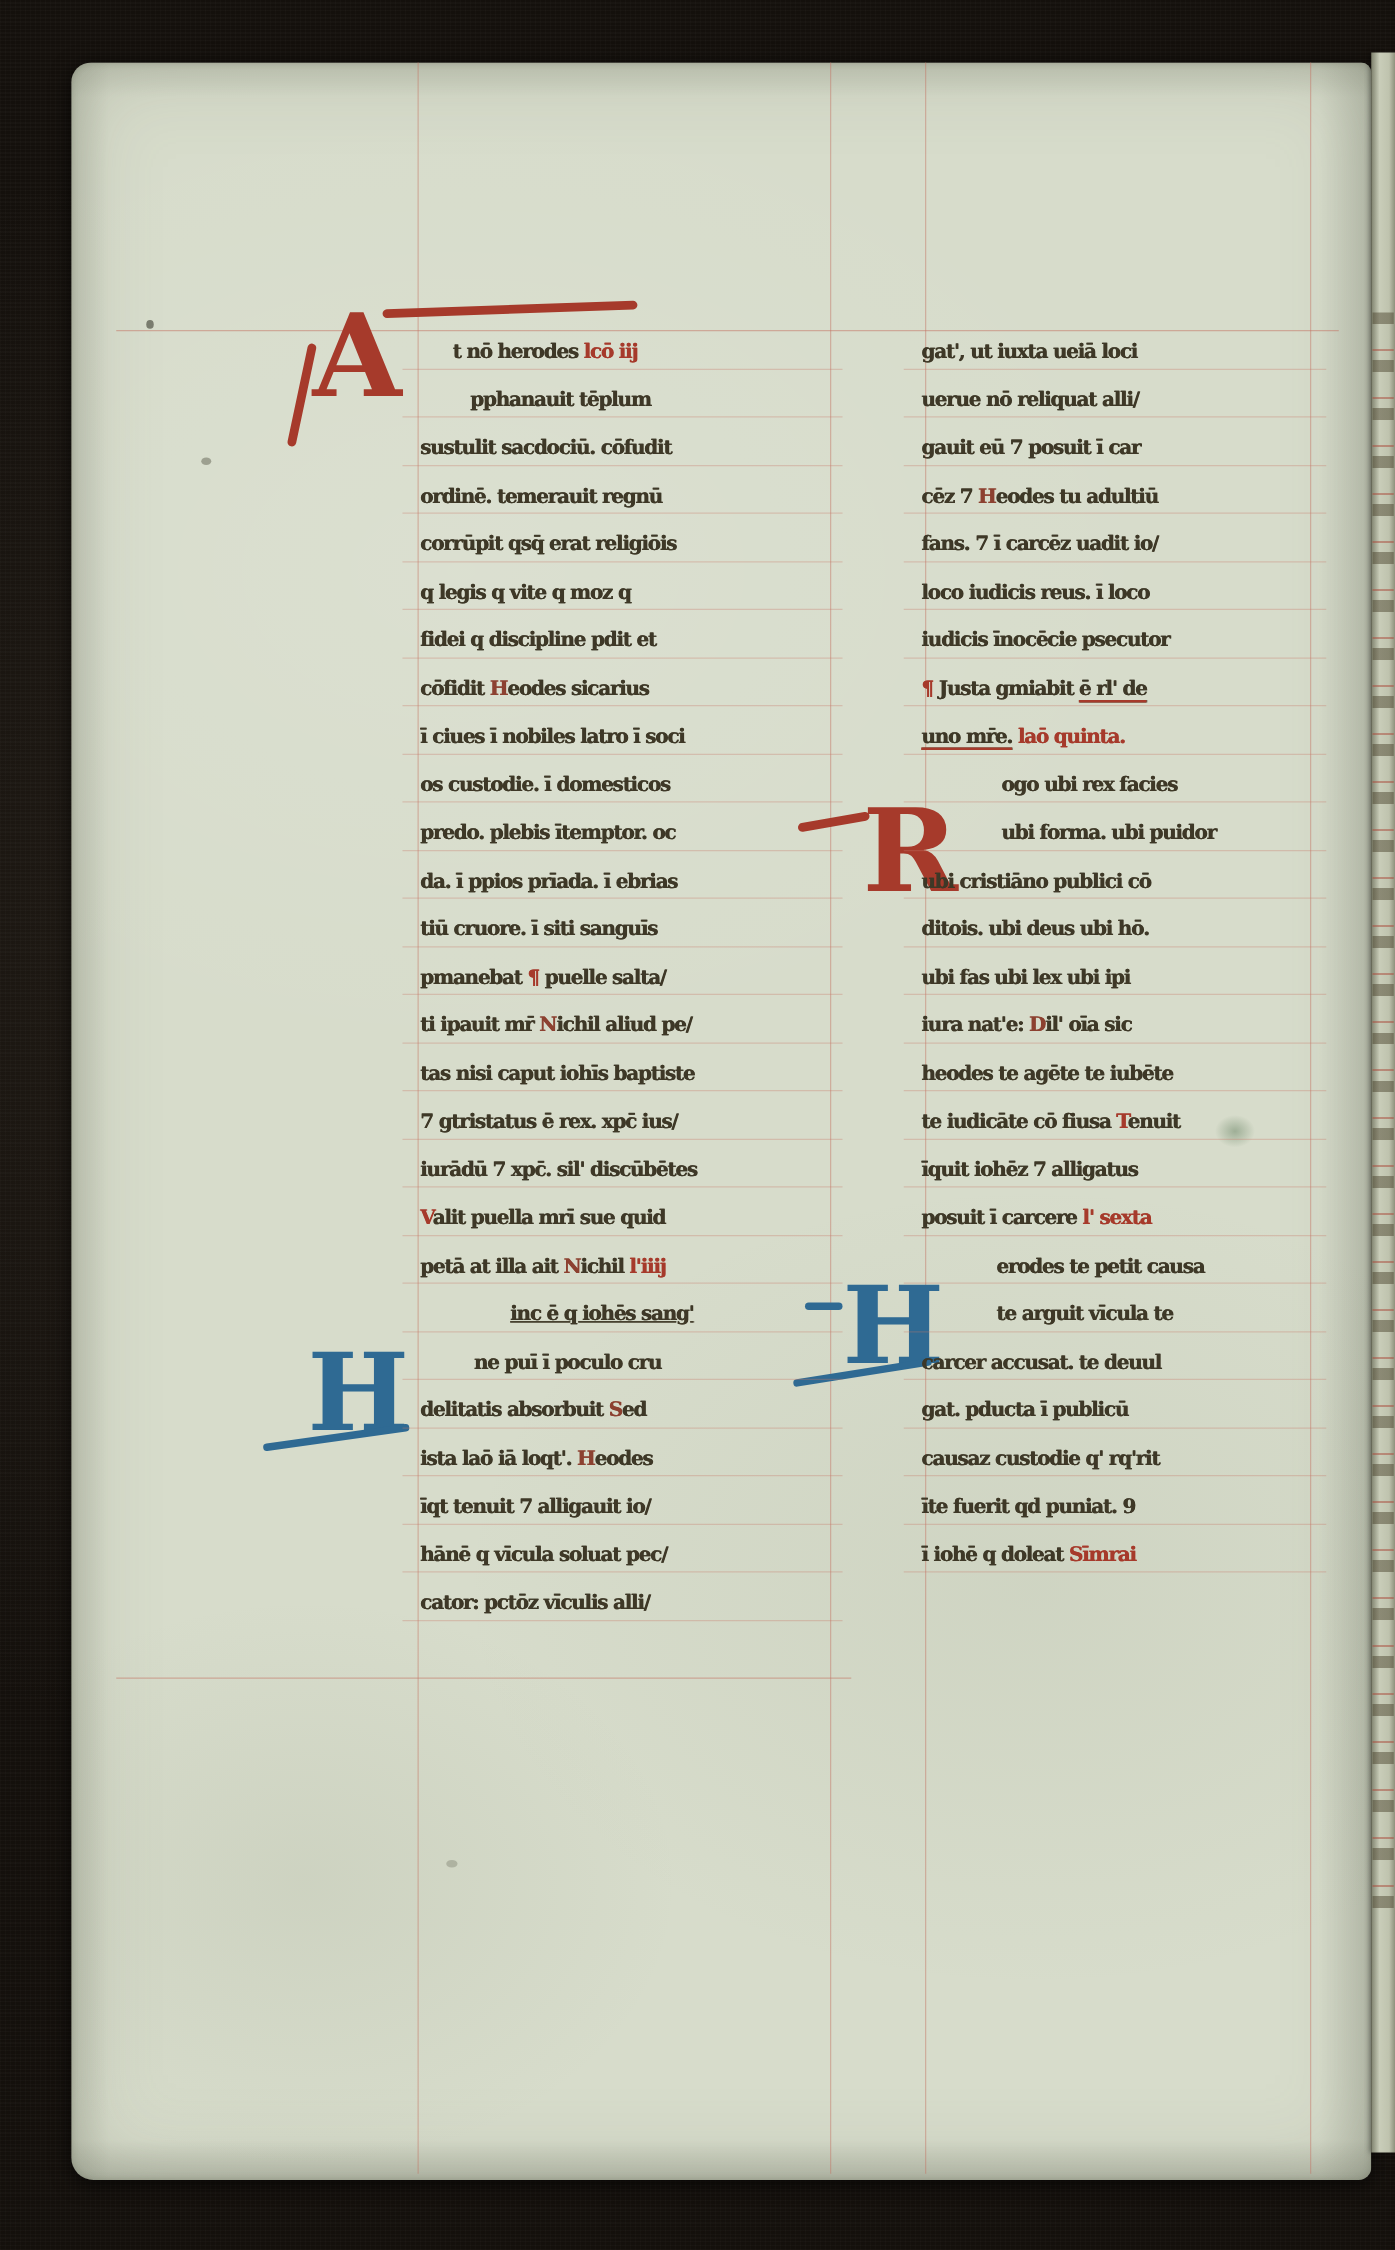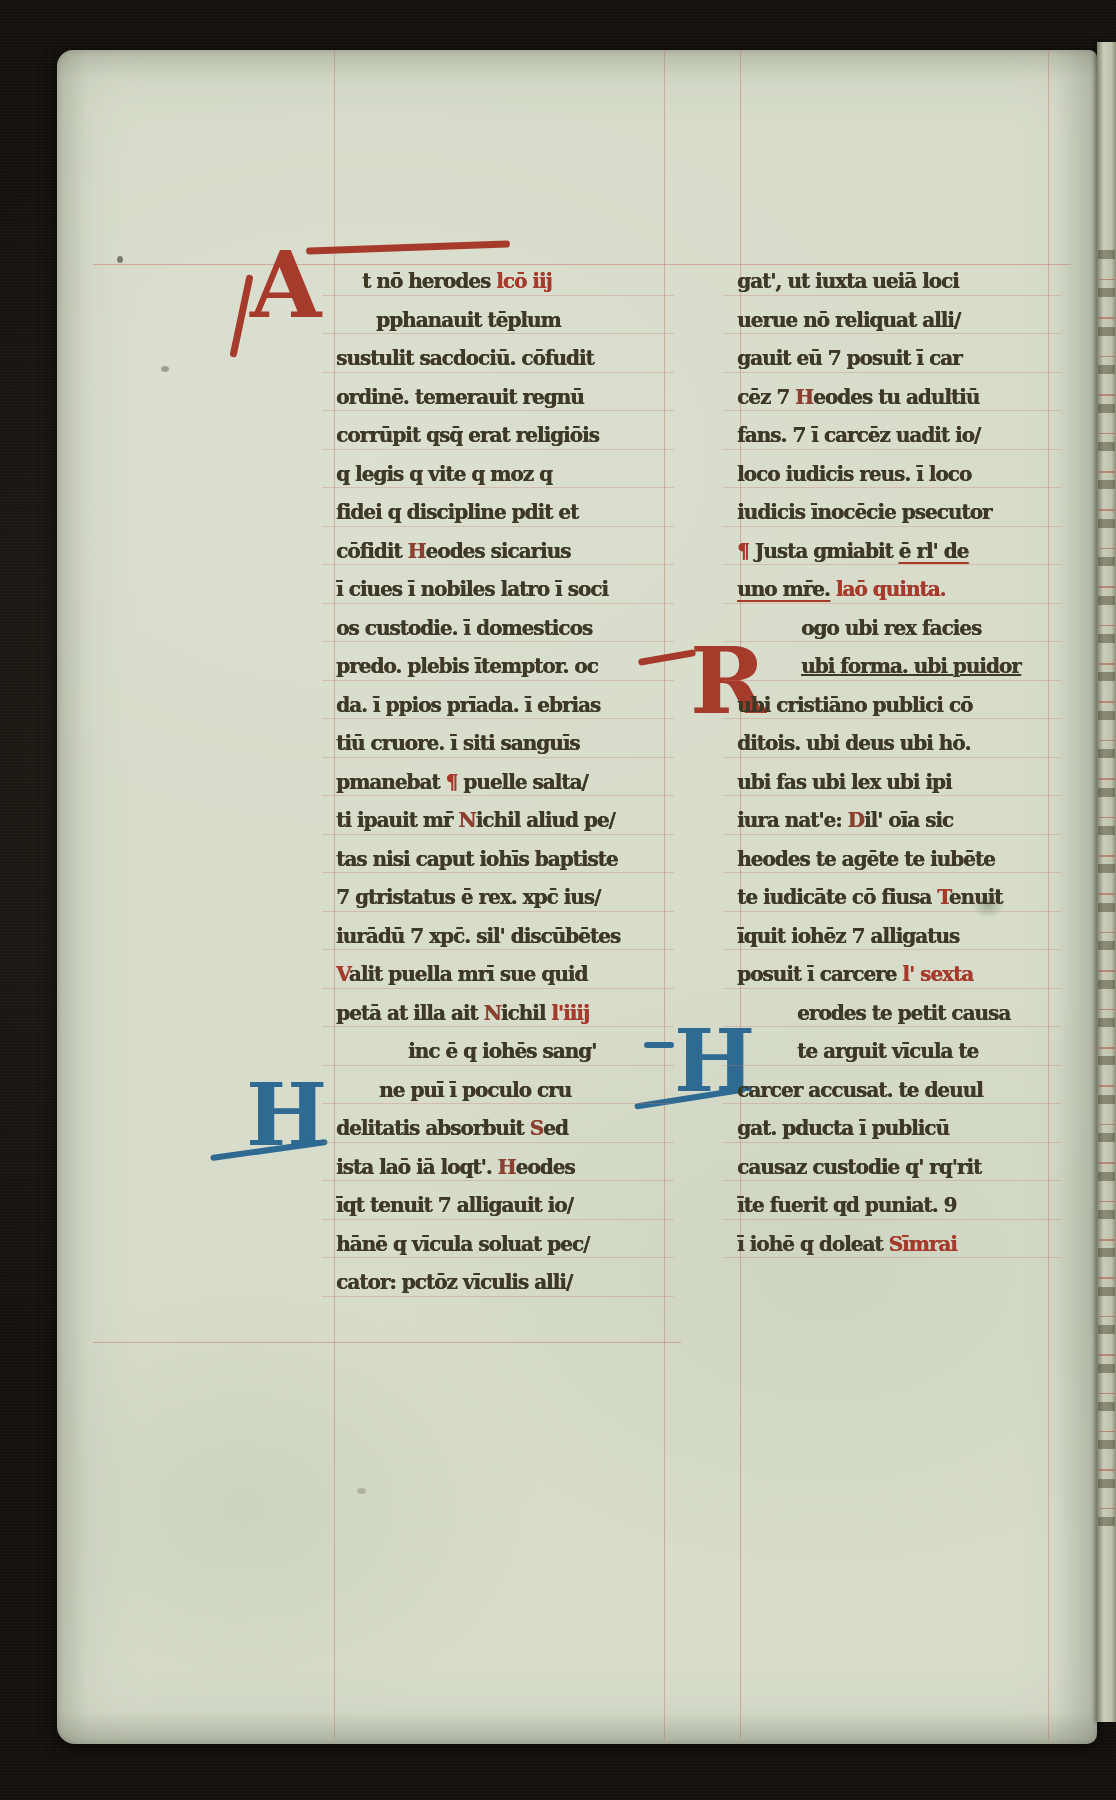--- a/index.html
+++ b/index.html
@@ -26,21 +26,21 @@
   .vr1{left:277px}.vr2{left:607px}.vr3{left:683px}.vr4{left:991px}
   .hrule{position:absolute;height:1px;background:rgba(196,116,99,.5);}
   .hr-top{left:36px;top:214px;width:978px}
   .hr-bottom{left:36px;top:1292px;width:588px}
 
   
   .col{position:absolute;top:212px;}
   .col-1{left:279px;width:330px}
   .col-2{left:680px;width:316px}
   .line{height:38.5px;line-height:38.5px;white-space:nowrap;position:relative;
-    font-family:"DejaVu Serif",serif;font-weight:bold;font-size:20px;
+    font-family:"DejaVu Serif",serif;font-weight:bold;font-size:16px;
     letter-spacing:-1px;color:#3e3827;text-shadow:.4px 0 0 currentColor;}
   .line::after{content:"";position:absolute;left:-14px;right:-8px;bottom:5px;height:1px;
     background:rgba(199,122,106,.32);}
   .run.rubric{color:#a63a2b;text-shadow:.4px 0 0 #a63a2b;}
   .run.touched{color:#8c4130;text-shadow:.4px 0 0 #8c4130;}
   .run.u{text-decoration:underline;text-decoration-color:#a63a2b;
     text-decoration-thickness:2px;text-underline-offset:4px;}
 
   
   .initial{position:absolute;font-family:"DejaVu Serif",serif;font-weight:bold;line-height:.82;}
@@ -118,40 +118,40 @@
         <div class="line"><span class="run ink">predo. plebis ītemptor. oc</span></div>
         <div class="line"><span class="run ink">da. ī ppios prīada. ī ebrias</span></div>
         <div class="line"><span class="run ink">tiū cruore. ī siti sanguīs</span></div>
         <div class="line"><span class="run ink">pmanebat </span><span class="run rubric">¶ </span><span class="run ink">puelle salta/</span></div>
         <div class="line"><span class="run ink">ti ipauit mr̄ </span><span class="run touched">N</span><span class="run ink">ichil aliud pe/</span></div>
         <div class="line"><span class="run ink">tas nisi caput iohīs baptiste</span></div>
         <div class="line"><span class="run ink">7 gtristatus ē rex. xpc̄ ius/</span></div>
         <div class="line"><span class="run ink">iurādū 7 xpc̄. sil' discūbētes</span></div>
         <div class="line"><span class="run rubric">V</span><span class="run ink">alit puella mrī sue quid</span></div>
         <div class="line"><span class="run ink">petā at illa ait </span><span class="run touched">N</span><span class="run ink">ichil</span><span class="run rubric"> l'iiij</span></div>
-        <div class="line" style="padding-left: 72px;"><span class="run ink">inc ē q iohēs sang'</span></div>
+        <div class="line" style="padding-left: 72px; text-decoration: underline;"><span class="run ink">inc ē q iohēs sang'</span></div>
         <div class="line" style="padding-left: 43px;"><span class="run ink">ne puī ī poculo cru</span></div>
         <div class="line"><span class="run ink">delitatis absorbuit </span><span class="run touched">S</span><span class="run ink">ed</span></div>
         <div class="line"><span class="run ink">ista laō iā loqt'. </span><span class="run touched">H</span><span class="run ink">eodes</span></div>
         <div class="line"><span class="run ink">īqt tenuit 7 alligauit io/</span></div>
         <div class="line"><span class="run ink">hānē q vīcula soluat pec/</span></div>
         <div class="line"><span class="run ink">cator: pctōz vīculis alli/</span></div>
       </div>
     <div class="col col-2" id="col-1">
         <div class="line"><span class="run ink">gat', ut iuxta ueiā loci</span></div>
         <div class="line"><span class="run ink">uerue nō reliquat alli/</span></div>
         <div class="line"><span class="run ink">gauit eū 7 posuit ī car</span></div>
         <div class="line"><span class="run ink">cēz 7 </span><span class="run touched">H</span><span class="run ink">eodes tu adultiū</span></div>
         <div class="line"><span class="run ink">fans. 7 ī carcēz uadit io/</span></div>
         <div class="line"><span class="run ink">loco iudicis reus. ī loco</span></div>
         <div class="line"><span class="run ink">iudicis īnocēcie psecutor</span></div>
         <div class="line"><span class="run rubric">¶ </span><span class="run ink">Justa gmiabit </span><span class="run ink u">ē rl' de</span></div>
         <div class="line"><span class="run ink u">uno mr̄e.</span><span class="run ink"> </span><span class="run rubric">laō quinta.</span></div>
         <div class="line" style="padding-left: 64px;"><span class="run ink">ogo ubi rex facies</span></div>
-        <div class="line" style="padding-left: 64px; text-decoration: underline;"><span class="run ink">ubi forma. ubi puidor</span></div>
+        <div class="line" style="padding-left: 64px;"><span class="run ink">ubi forma. ubi puidor</span></div>
         <div class="line"><span class="run ink">ubi cristiāno publici cō</span></div>
         <div class="line"><span class="run ink">ditois. ubi deus ubi hō.</span></div>
         <div class="line"><span class="run ink">ubi fas ubi lex ubi ipi</span></div>
         <div class="line"><span class="run ink">iura nat'e: </span><span class="run touched">D</span><span class="run ink">il' oīa sic</span></div>
         <div class="line"><span class="run ink">heodes te agēte te iubēte</span></div>
         <div class="line"><span class="run ink">te iudicāte cō fiusa </span><span class="run rubric">T</span><span class="run ink">enuit</span></div>
         <div class="line"><span class="run ink">īquit iohēz 7 alligatus</span></div>
         <div class="line"><span class="run ink">posuit ī carcere</span><span class="run rubric"> l' sexta</span></div>
         <div class="line" style="padding-left: 60px;"><span class="run ink">erodes te petit causa</span></div>
         <div class="line" style="padding-left: 60px;"><span class="run ink">te arguit vīcula te</span></div>

